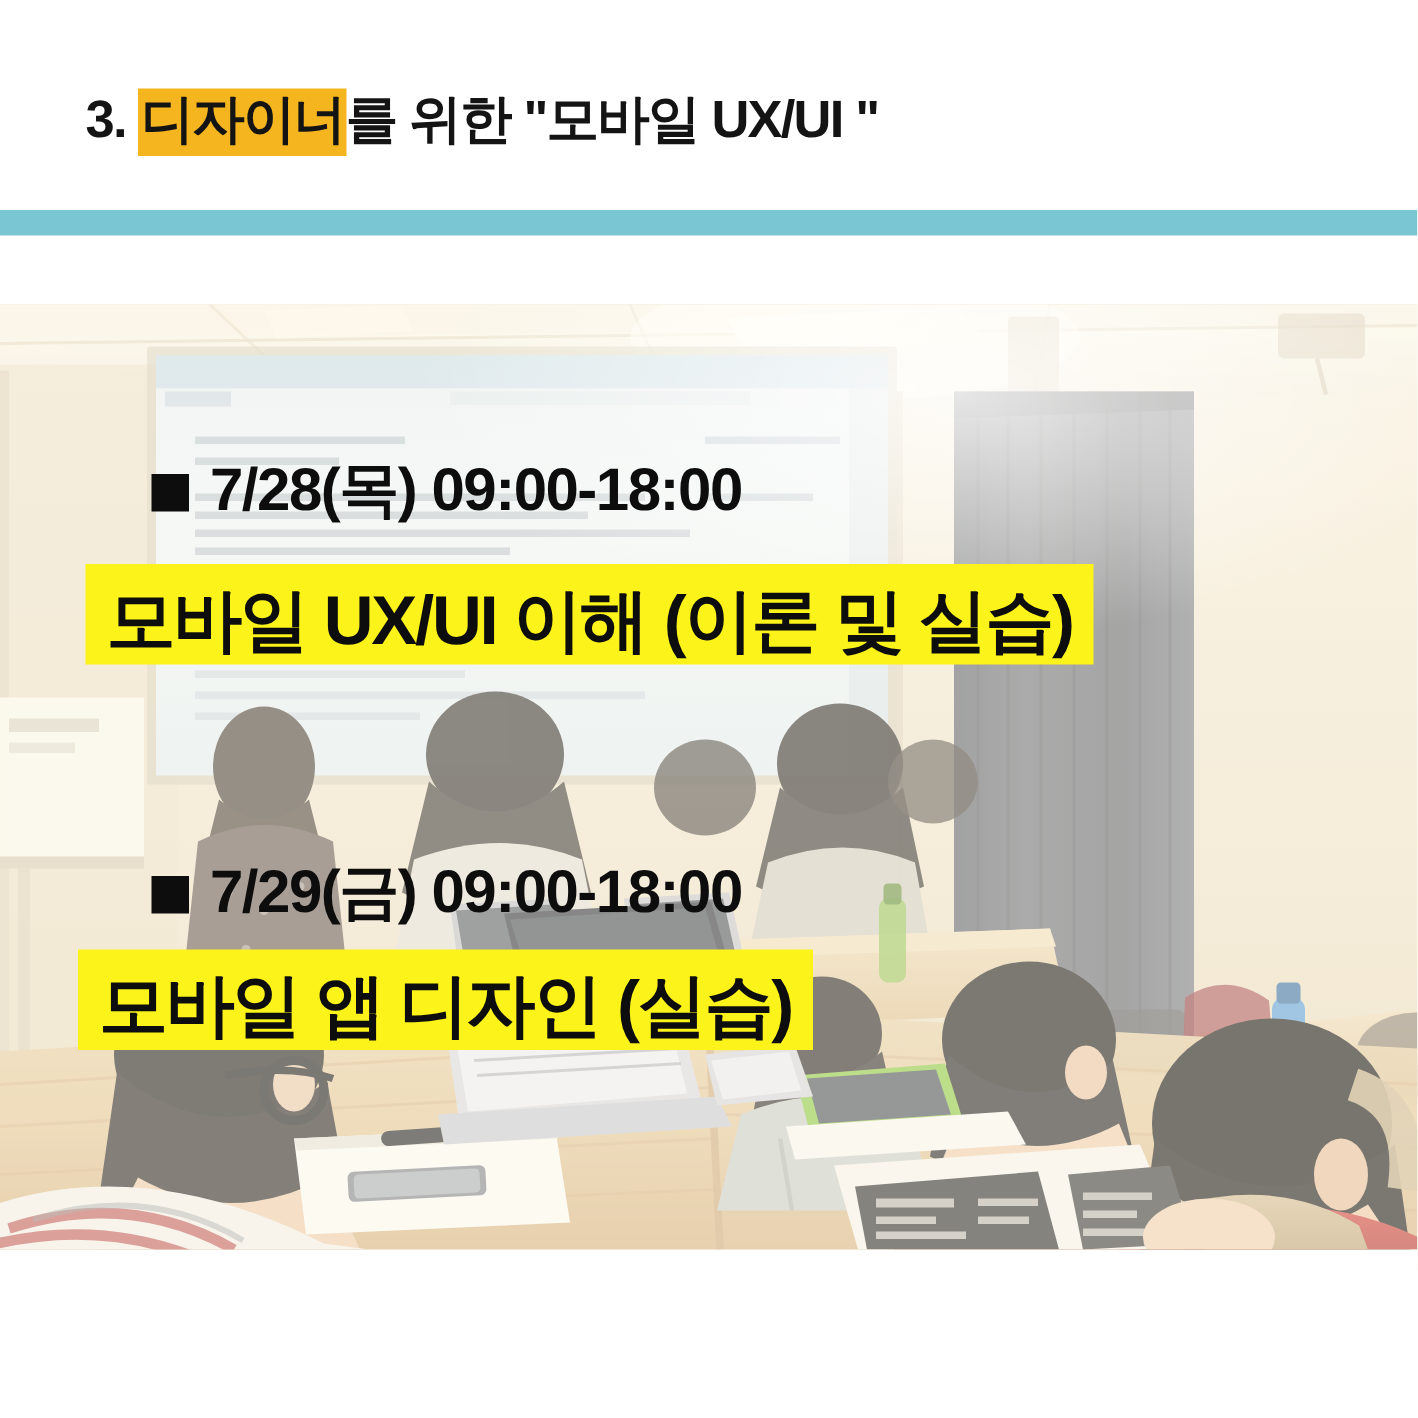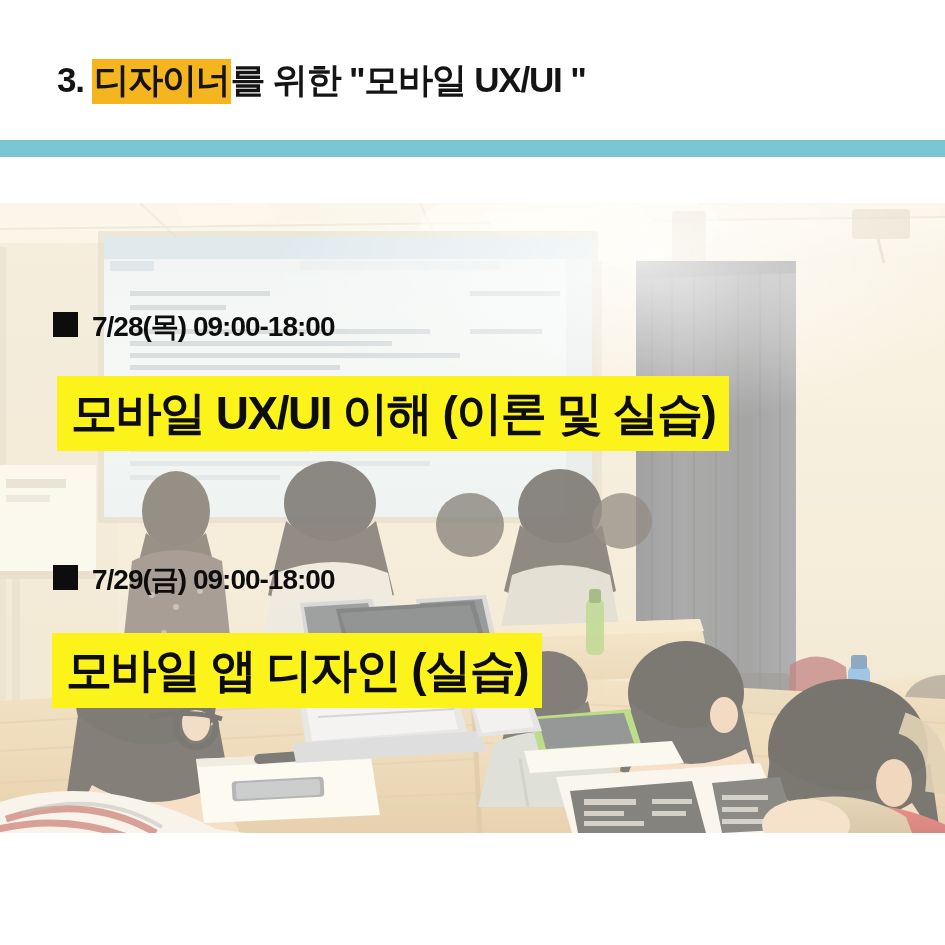--- a/index.html
+++ b/index.html
@@ -88,44 +88,45 @@
 
   
   .ov {
     position: absolute;
     white-space: nowrap;
     font-family: "Liberation Sans", sans-serif;
     font-weight: bold;
     color: #0d0d0d;
   }
   .date-line {
-    font-size: 28px;
+    font-size: 40px;
     line-height: 48px;
     letter-spacing: -1px;
+    margin-left: 48px;
   }
   .date-bullet {
     display: inline-block;
     width: 25px;
     height: 25px;
     background: #0d0d0d;
     vertical-align: -1px;
     margin-right: 14px;
   }
   .hl-block {
     font-size: 46px;
     line-height: 56px;
     letter-spacing: -1.5px;
     background: #fbf319;
     color: #0d0d0d;
-    padding: 9px 14px 10px 14px;
+    padding: 9px 14px 2px 14px;
   }
 
   #date1 { left: 53px; top: 303px; }
   #block1 { left: 57px; top: 376px; }
-  #date2 { left: 53px; top: 556px; }
+  #date2 { left: 53px; top: 571px; }
   #block2 { left: 52px; top: 633px; }
 </style>
 </head>
 <body>
 
 <div id="page">
 
   <div class="header">
     <div class="title-line">
       <span class="title-num">3.</span><span>&nbsp;</span><span class="title-hl">디자이너</span><span class="title-rest">를 위한 "모바일 UX/UI "</span>

